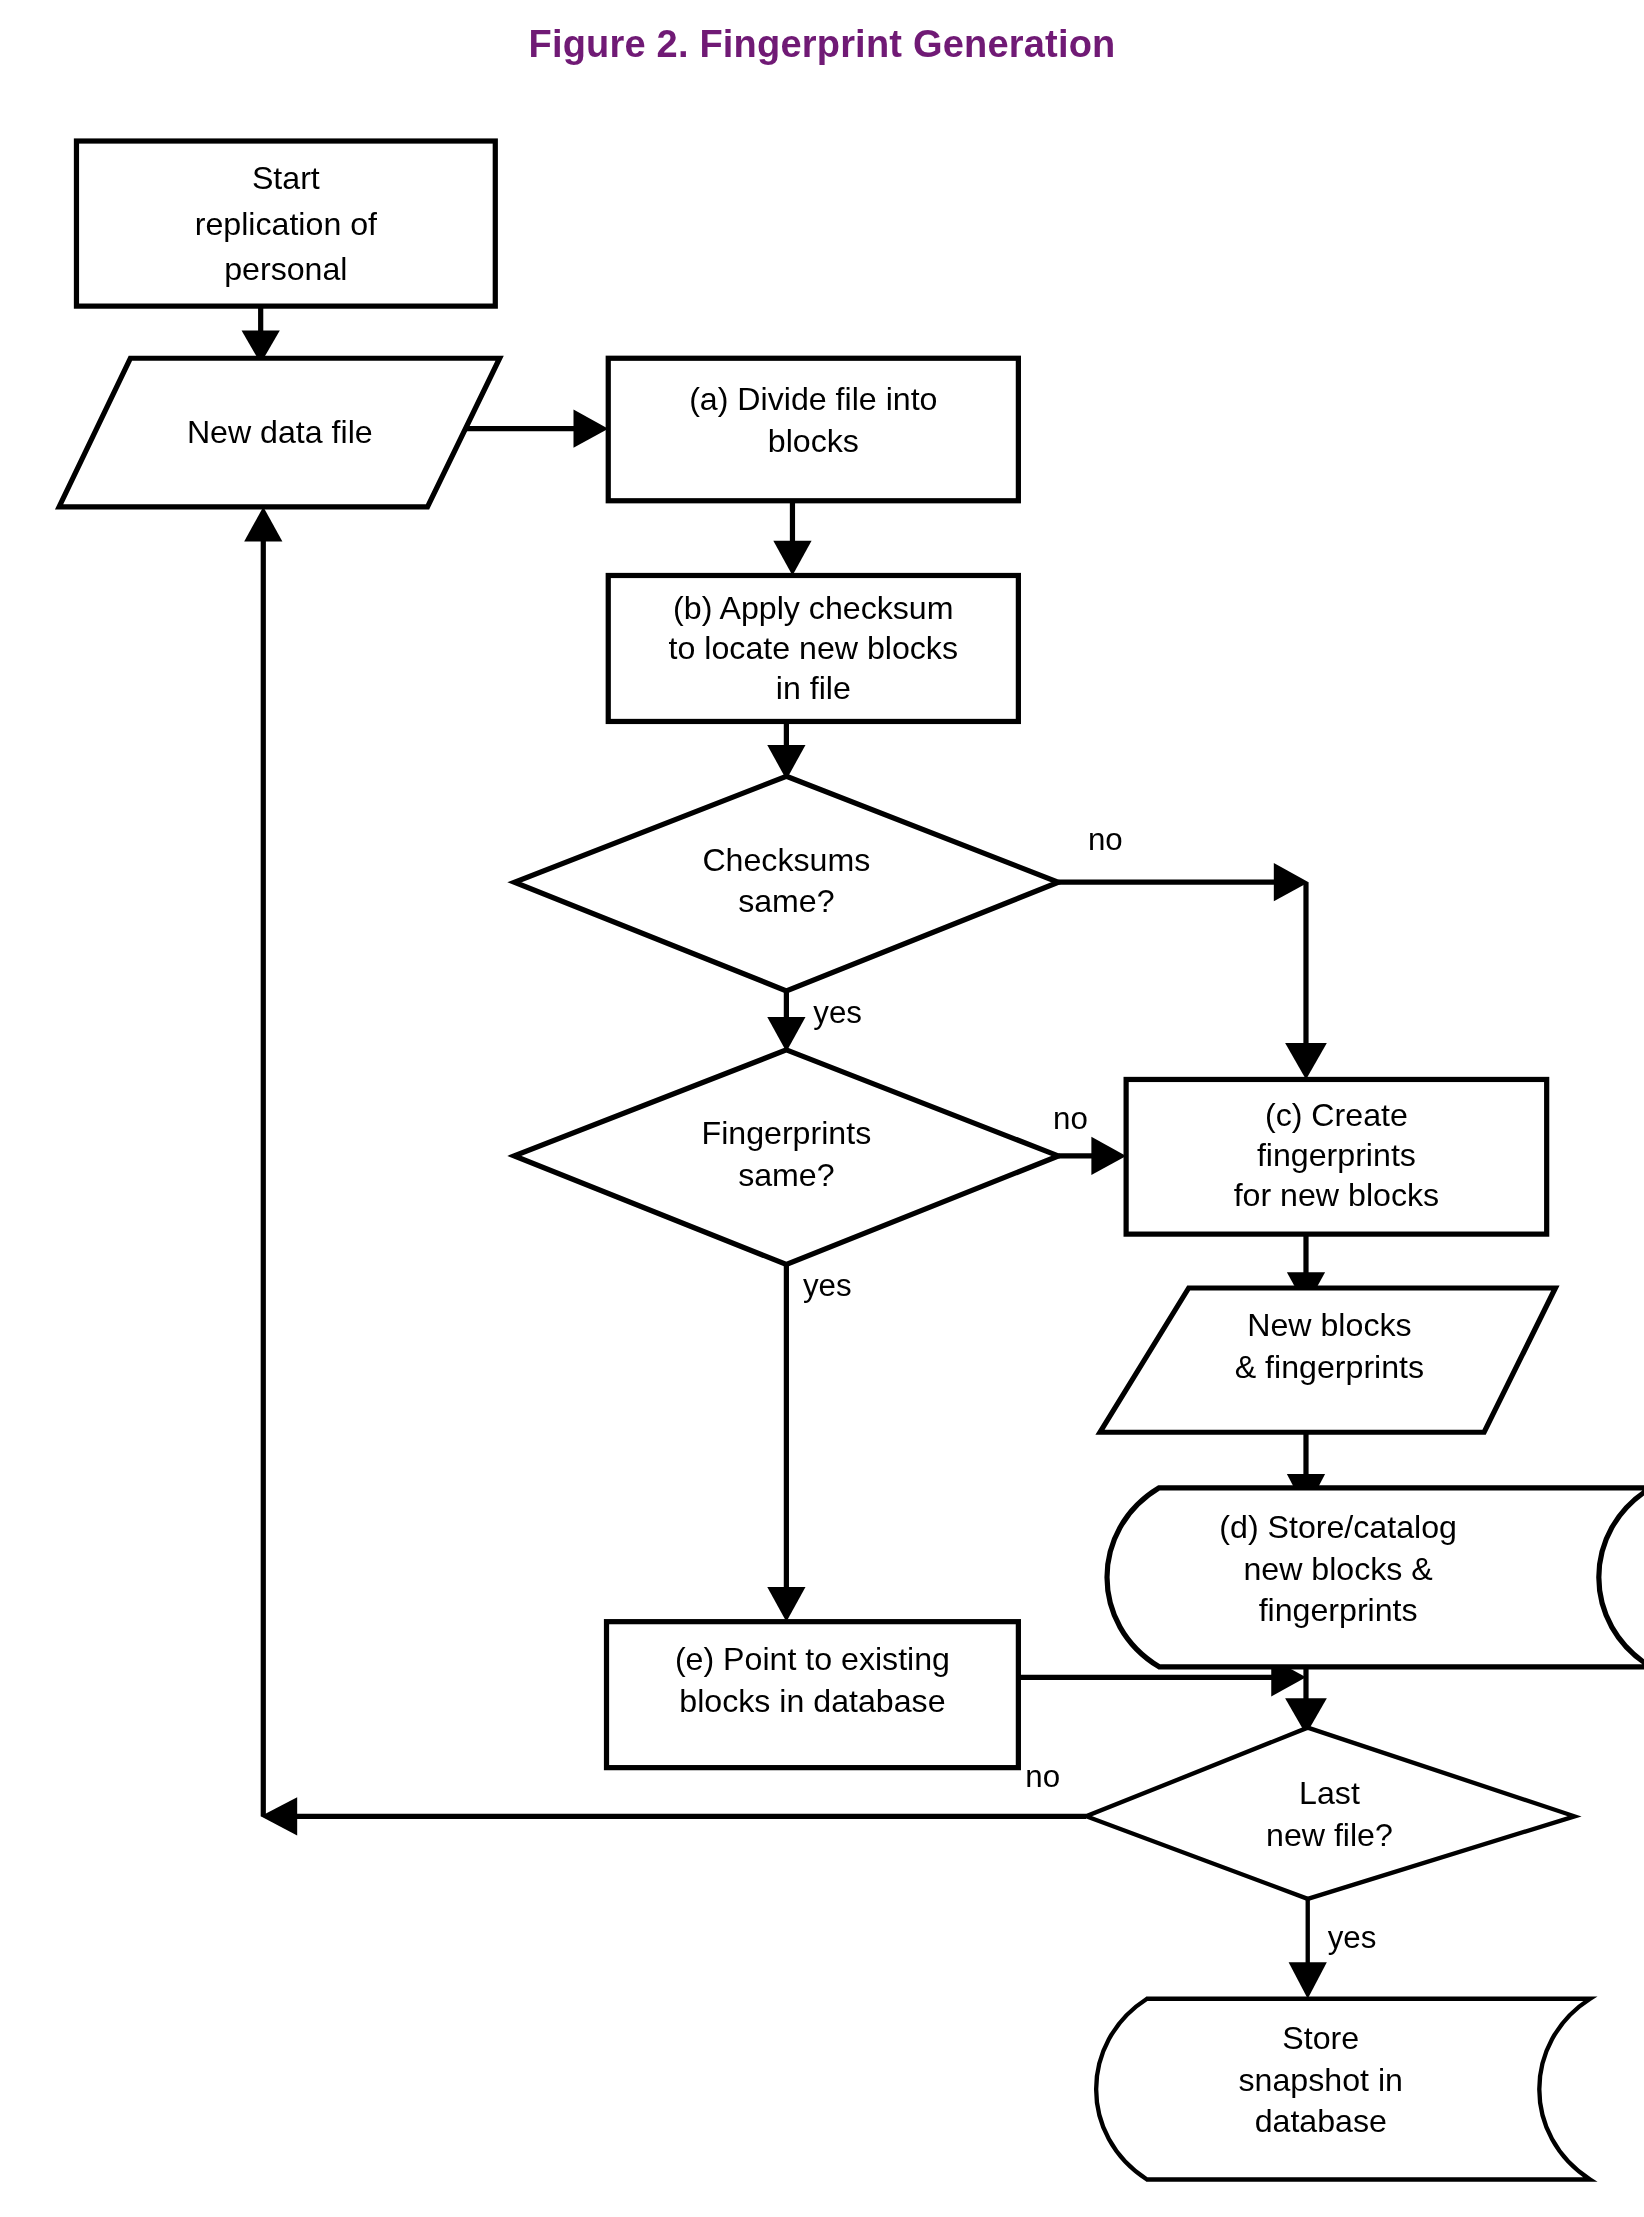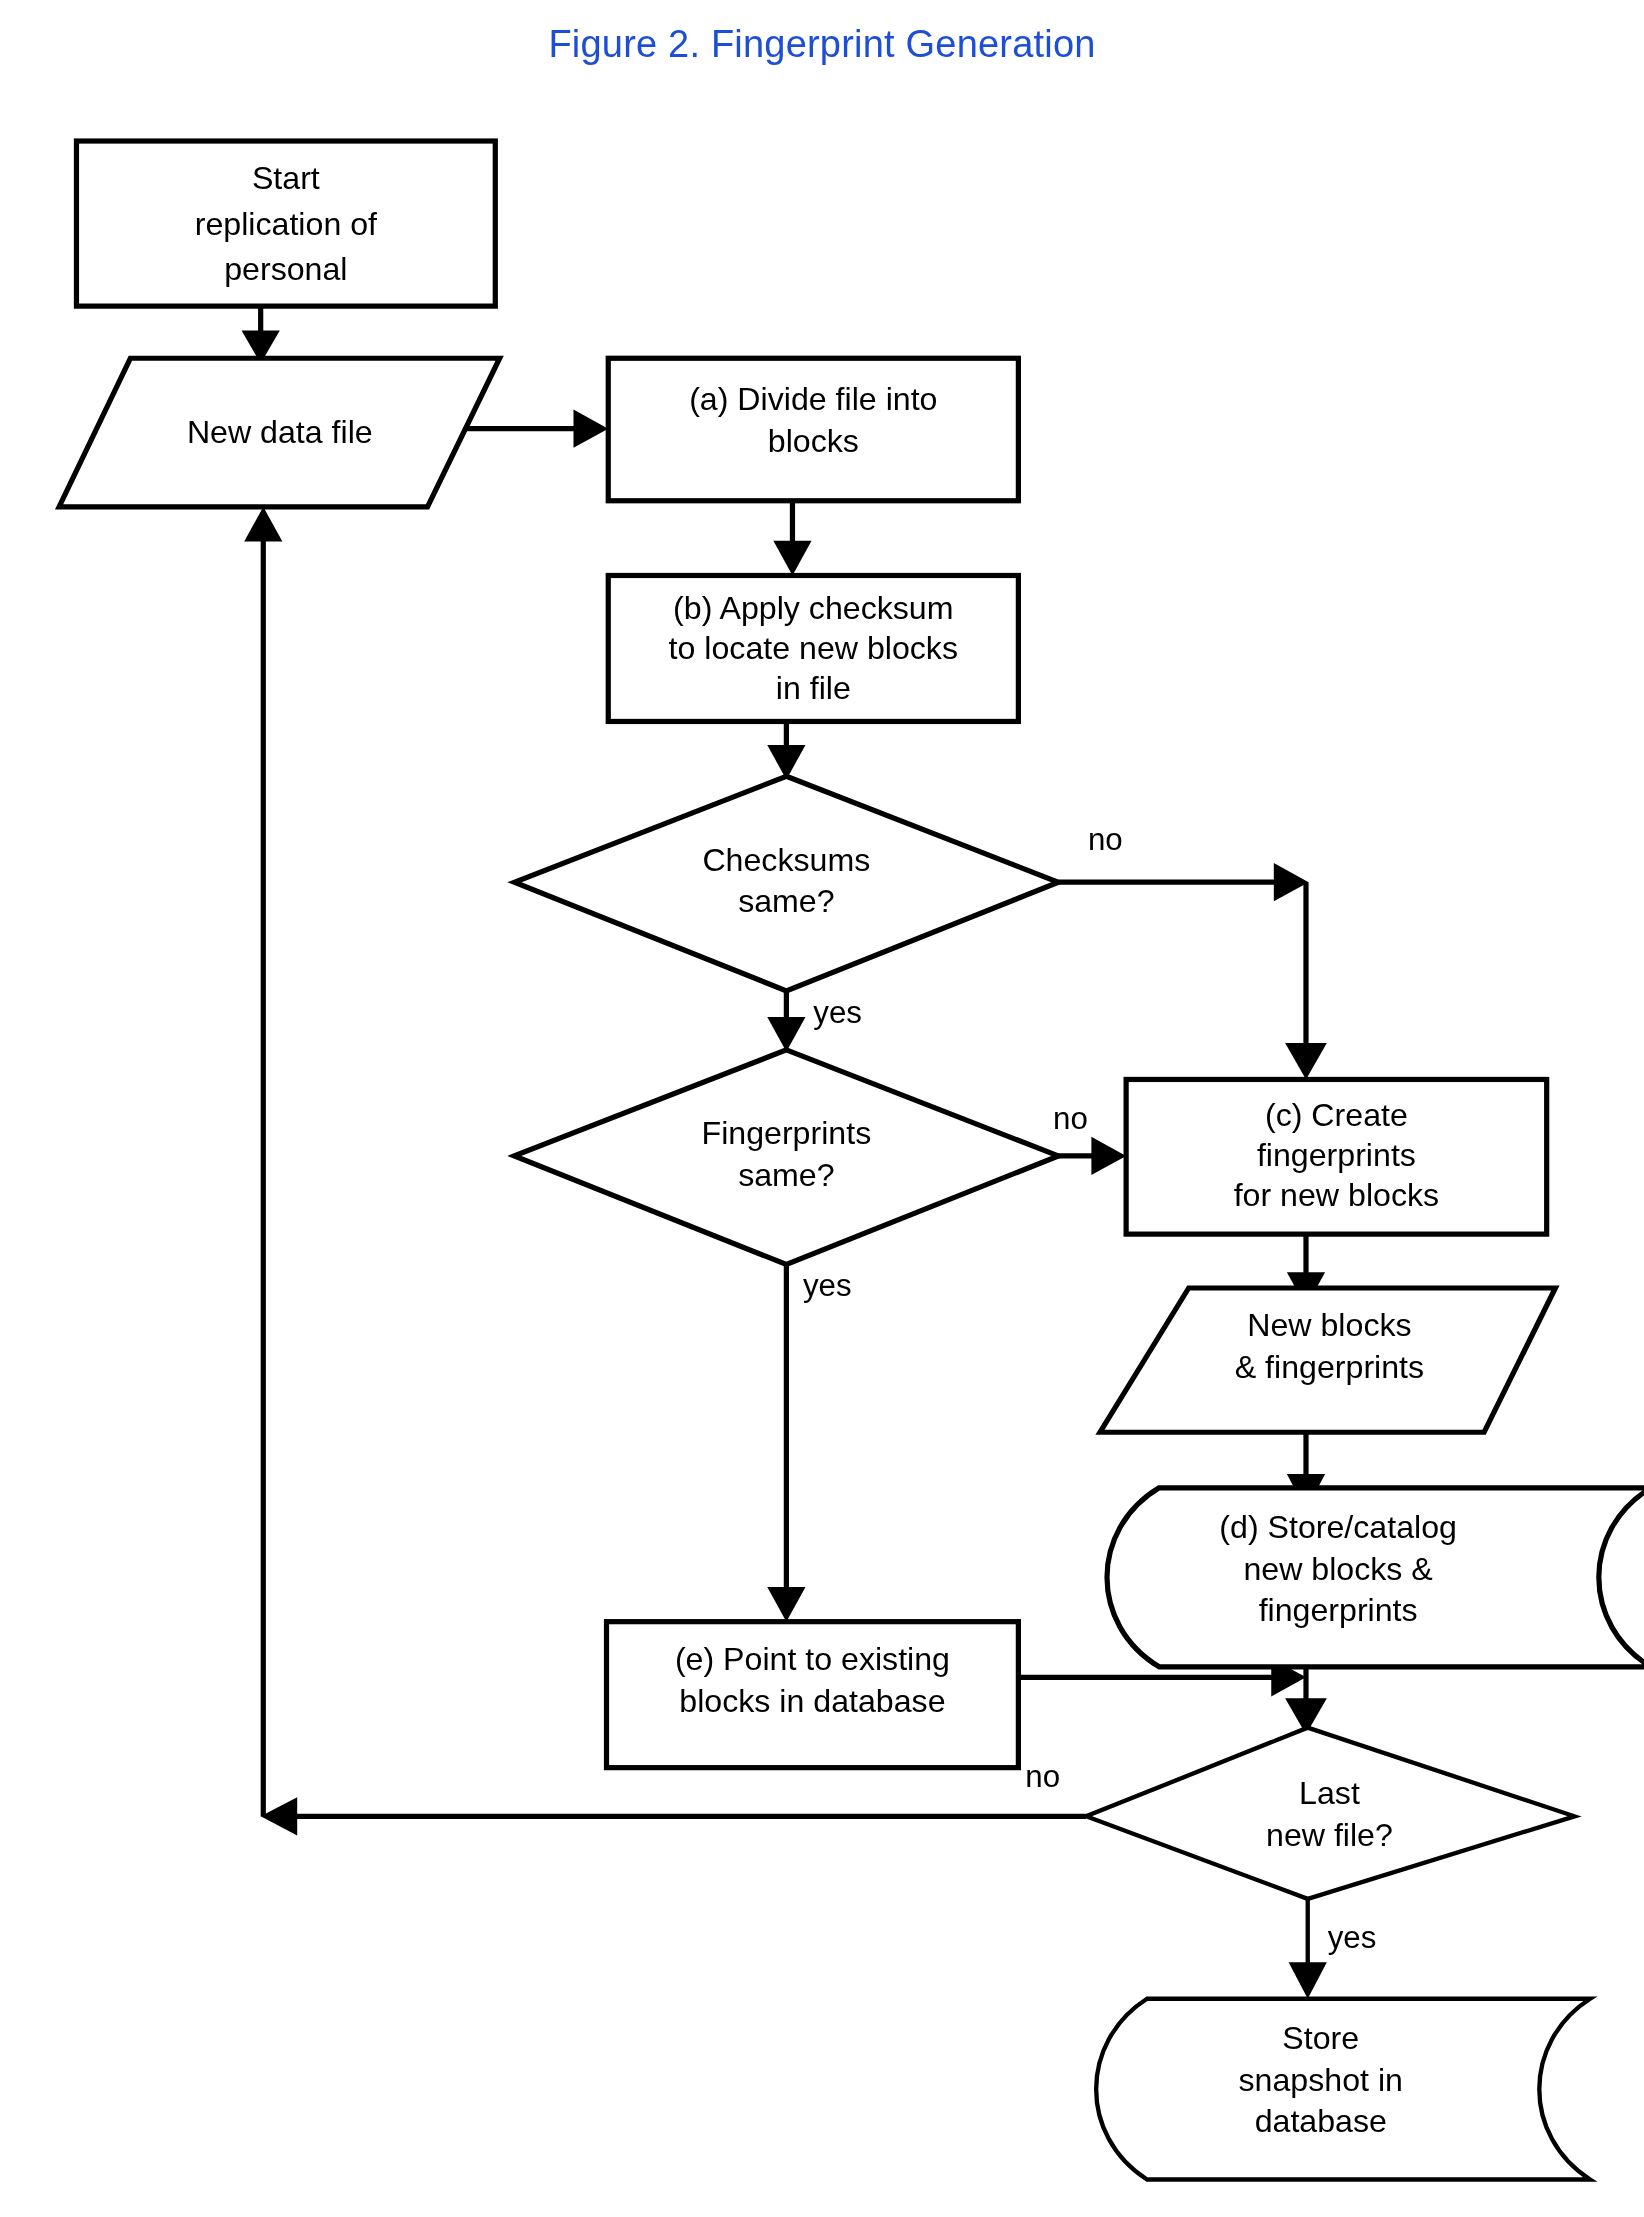--- a/index.html
+++ b/index.html
@@ -67,23 +67,23 @@
     dominant-baseline: middle;
   }
   .fig-title {
     position: absolute;
     left: 0;
     top: 22.6px;
     width: 1644px;
     text-align: center;
     font-family: "Liberation Sans", sans-serif;
     font-size: 38px;
-    font-weight: normal;
+    font-weight: bold;
     letter-spacing: 0.2px;
-    color: #1d4ed8;
+    color: #701a75;
   }
 </style>
 </head>
 <body>
 
 <div id="figure-root">
 
   <div class="fig-title">Figure 2.  Fingerprint Generation</div>
 
   <svg id="flow-svg" width="1644" height="2218" viewBox="0 0 1892 2552">

